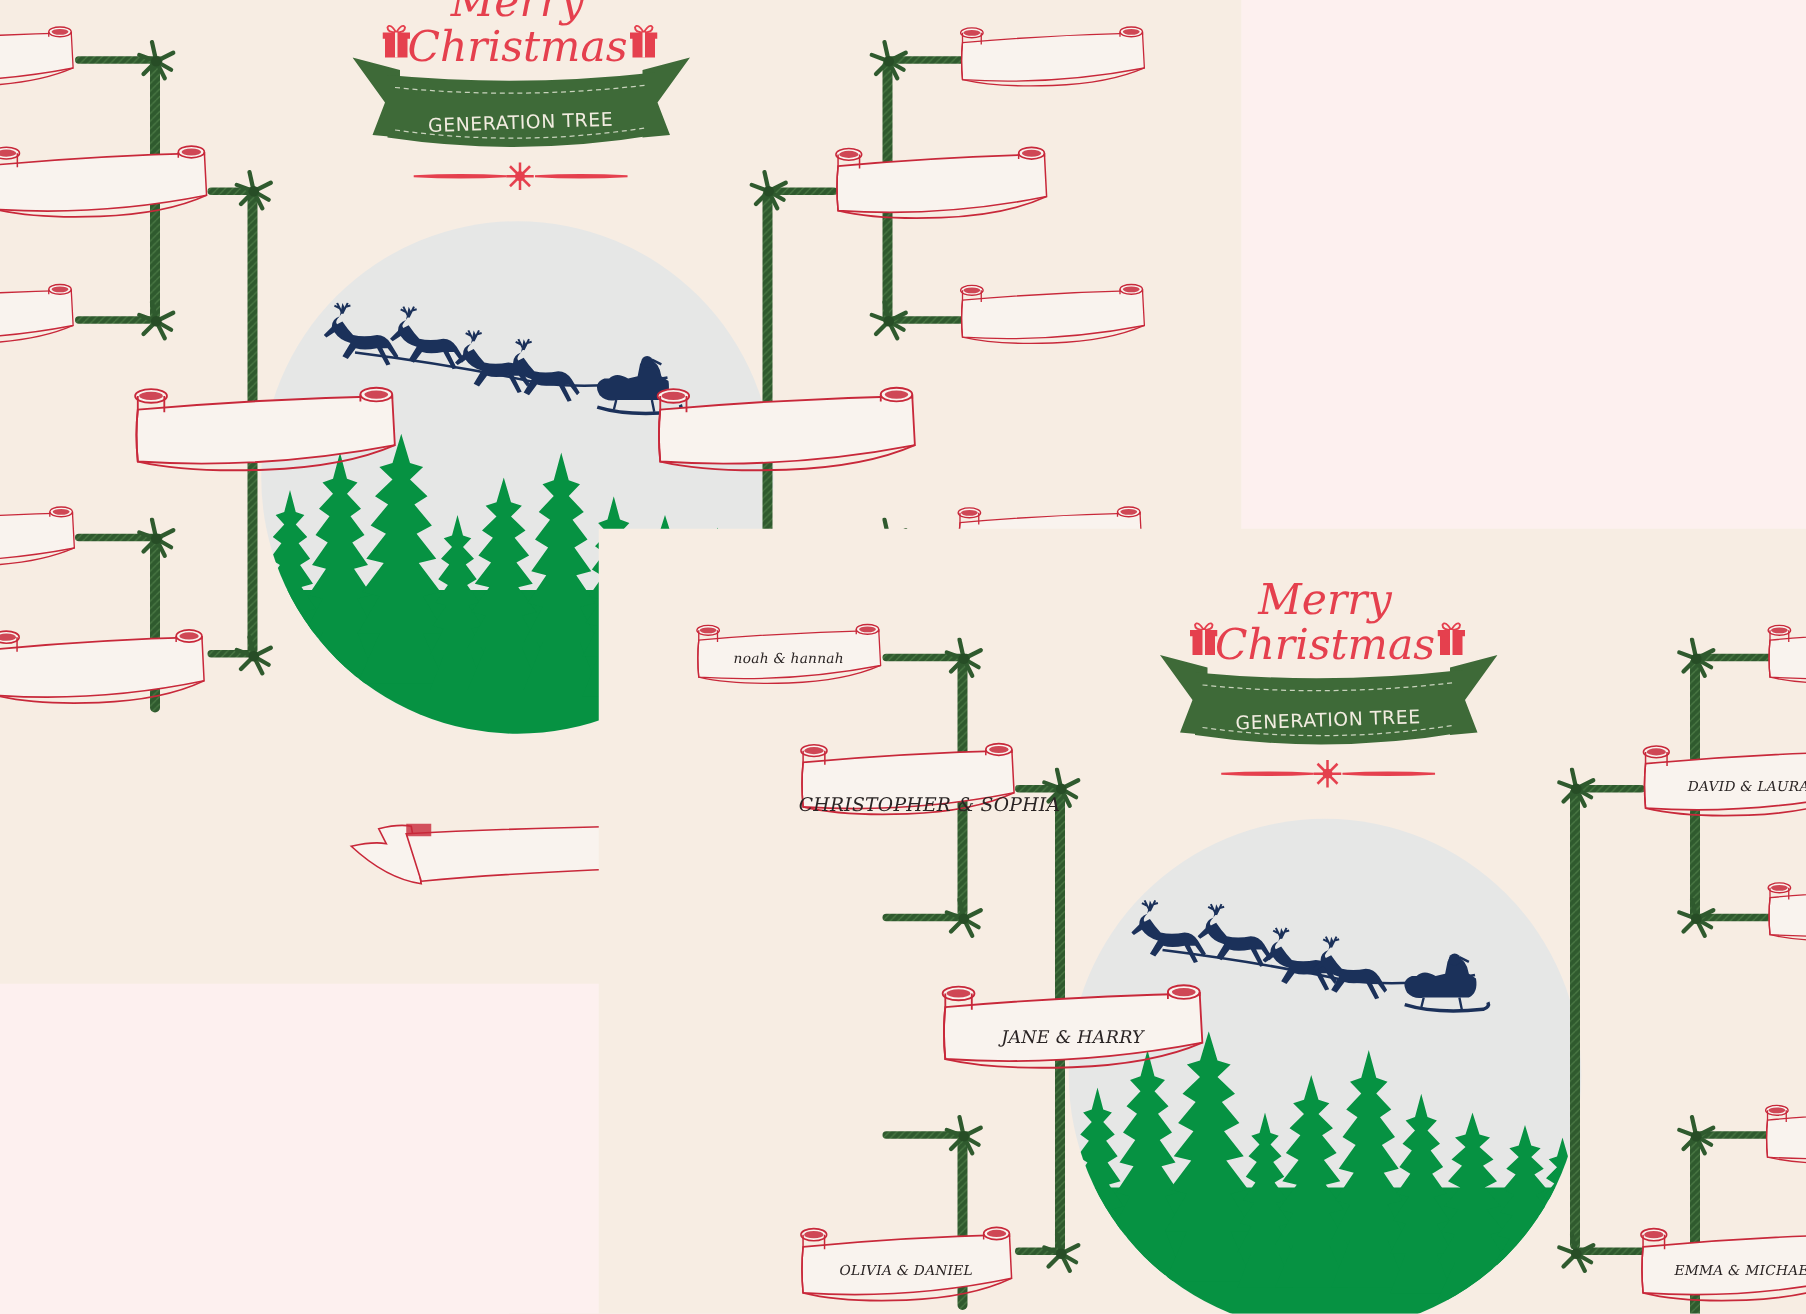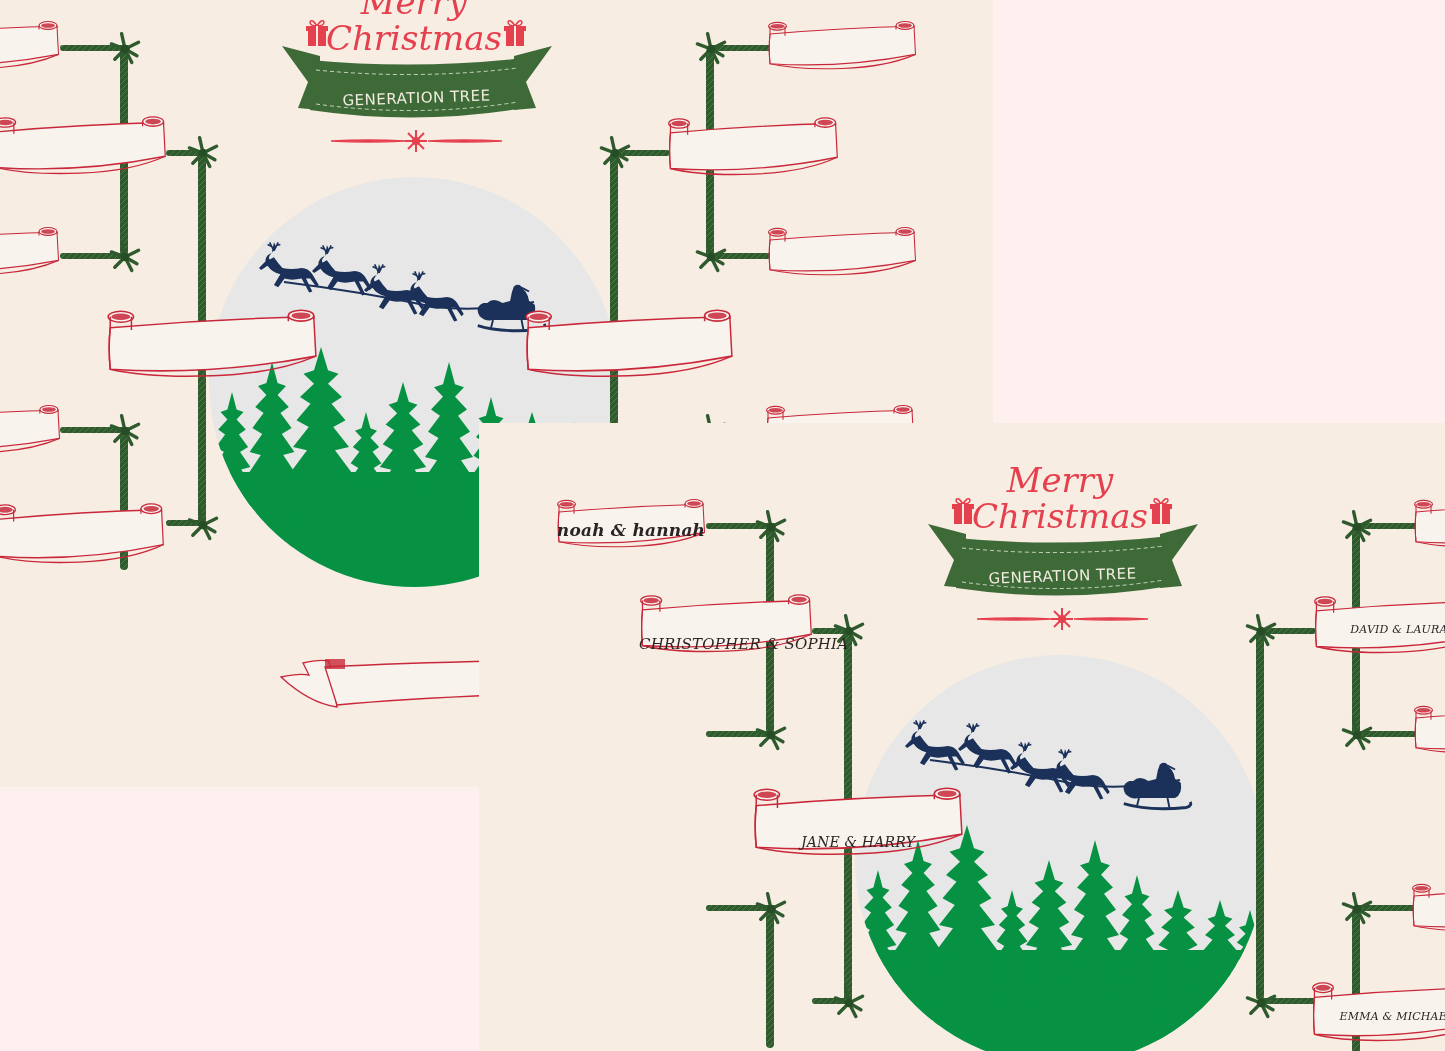--- a/index.html
+++ b/index.html
@@ -362,33 +362,39 @@
       <line x1="-8" y1="-8" x2="8" y2="8"></line>
       <line x1="-8" y1="8" x2="8" y2="-8"></line>
       <circle r="3" fill="#e5404e"></circle>
     </g>
   </svg>
 
   <div class="abs" style="left:556px; top:498px; width:150px; height:50px;">
     <svg width="150" height="50">
           <use href="#scroll" width="150" height="50"></use>
         </svg>
-    <div class="scroll-text" style="top:22px; font-size:17px;font-weight:bold;">noah &amp; hannah</div>
+    <div class="scroll-text" style="top:22px; font-size:11px;">noah &amp; hannah</div>
   </div>
   <div class="abs" style="left:639px; top:593px; width:174px; height:60px;">
     <svg width="174" height="60">
           <use href="#scroll" width="174" height="60"></use>
         </svg>
     <div class="scroll-text" style="top:42px; font-size:15px;">CHRISTOPHER &amp; SOPHIA</div>
   </div>
   <div class="abs" style="left:752px; top:786px; width:212px; height:70px;">
     <svg width="212" height="70">
           <use href="#scroll" width="212" height="70"></use>
         </svg>
-    <div class="scroll-text" style="top:48px; font-size:14px;">JANE &amp; HARRY</div>
+    <div class="scroll-text" style="top:36px; font-size:14px;">JANE &amp; HARRY</div>
+  </div>
+  <div class="abs" style="left:639px; top:980px; width:172px; height:62px;">
+    <svg width="172" height="62">
+          <use href="#scroll" width="172" height="62"></use>
+        </svg>
+    <div class="scroll-text" style="top:30px; font-size:11px;">OLIVIA &amp; DANIEL</div>
   </div>
   <div class="abs" style="left:1313px; top:594px; width:172px; height:60px;">
     <svg width="172" height="60">
           <use href="#scroll" width="172" height="60"></use>
         </svg>
     <div class="scroll-text" style="top:29px; font-size:11px;">DAVID &amp; LAURA</div>
   </div>
   <div class="abs" style="left:1311px; top:980px; width:172px; height:62px;">
     <svg width="172" height="62">
           <use href="#scroll" width="172" height="62"></use>

